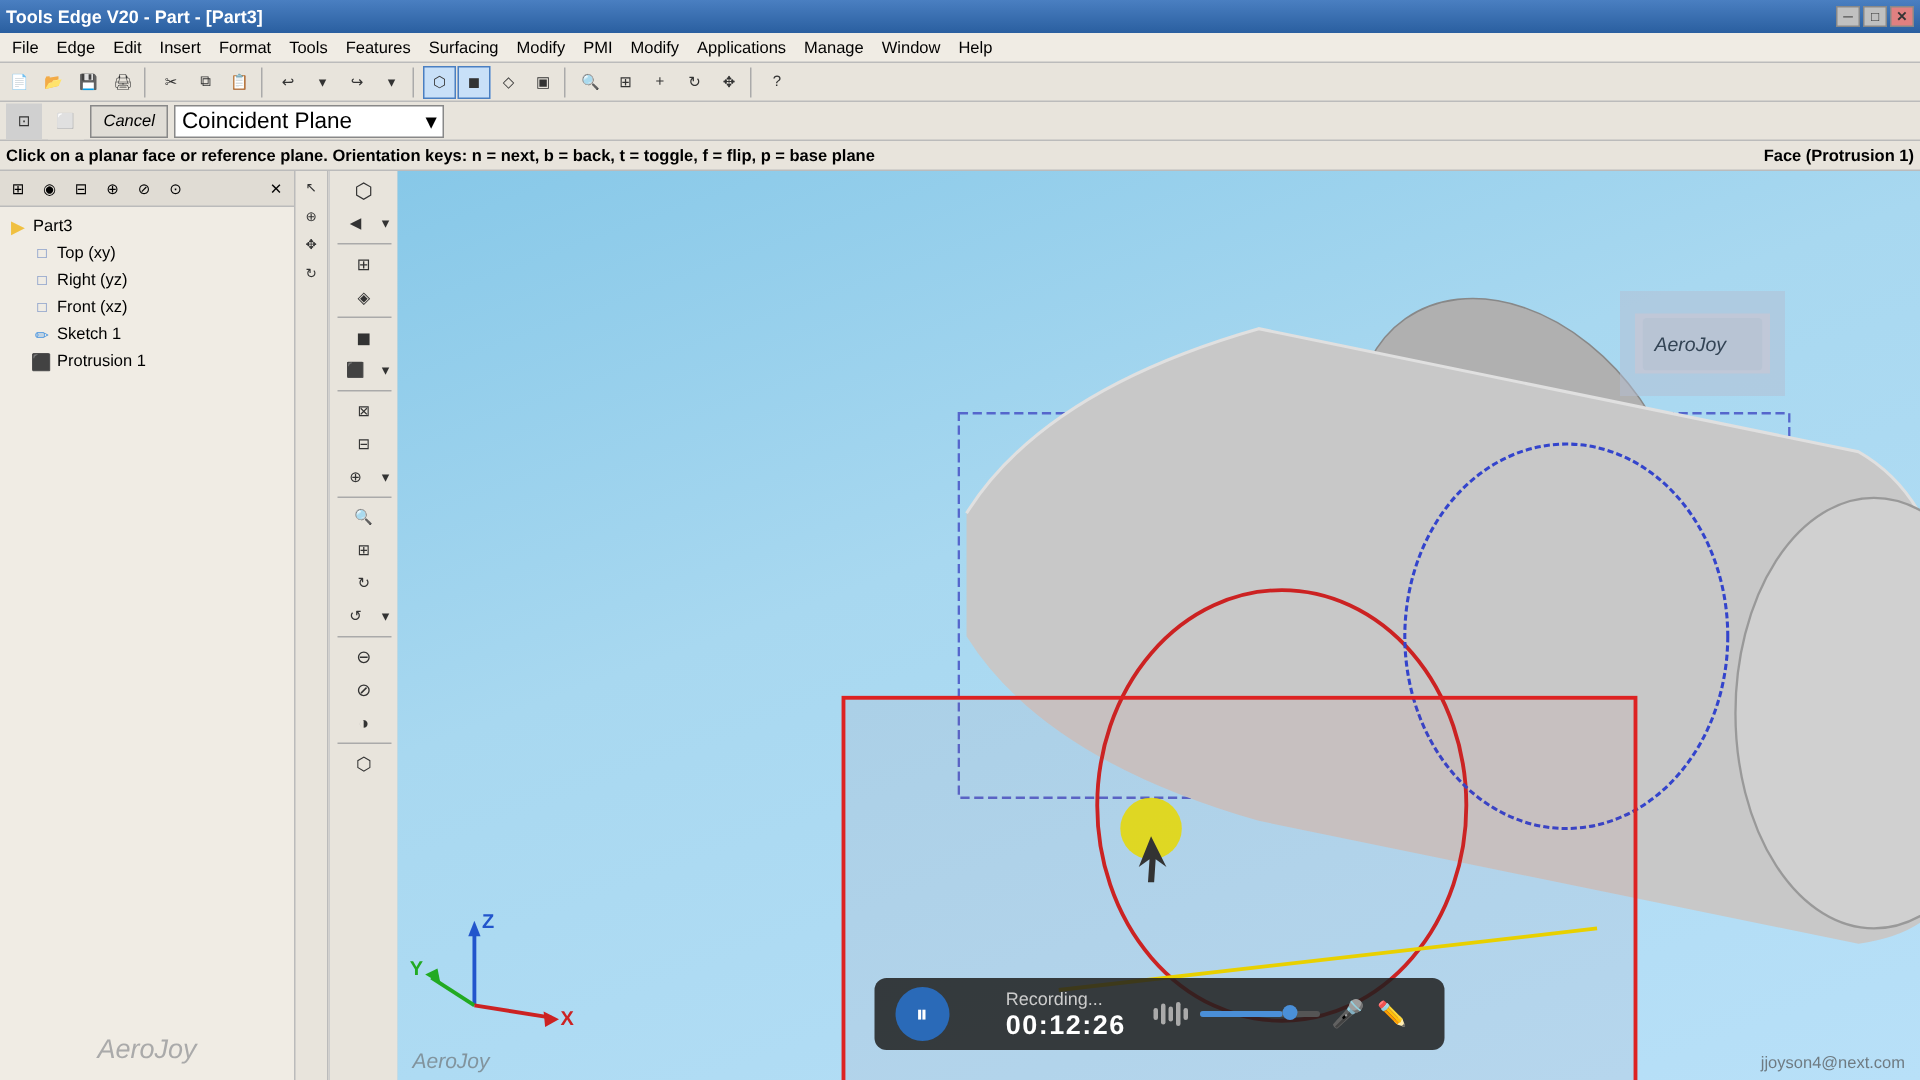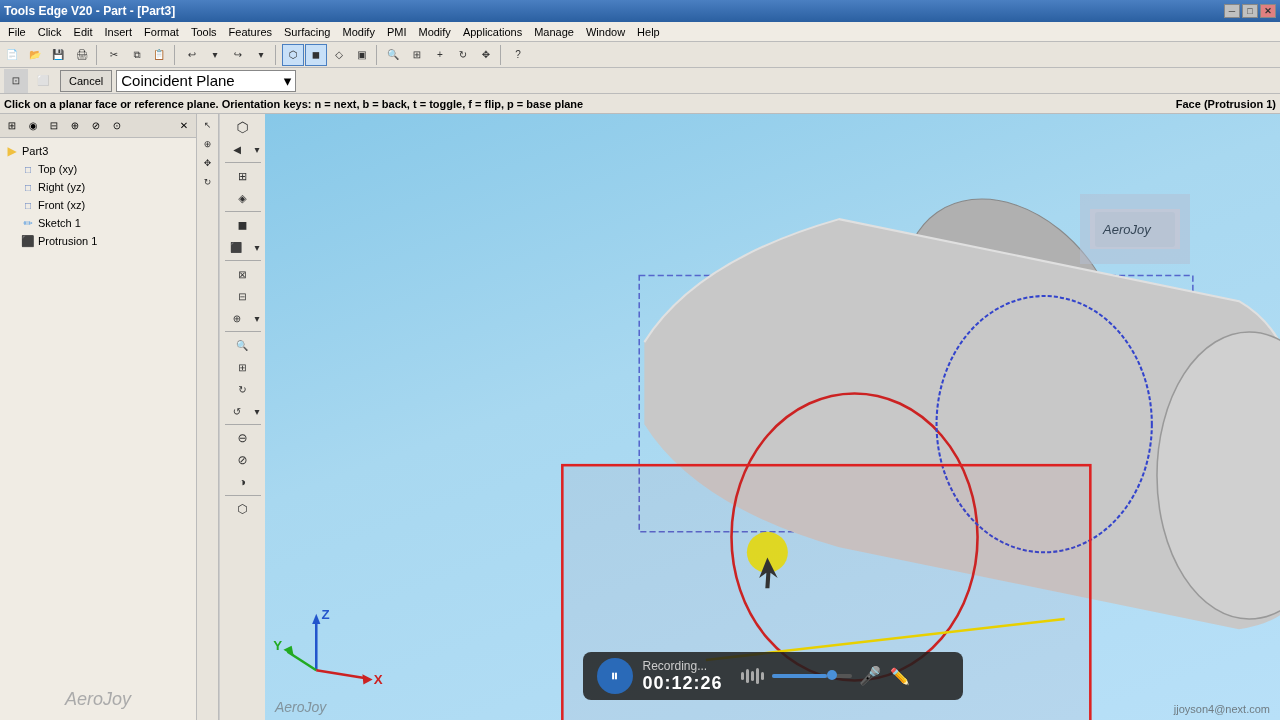--- a/index.html
+++ b/index.html
@@ -71,21 +71,21 @@
       padding: 1px 4px;
       gap: 4px;
     }
     .cancel-btn {
       height: 22px;
       padding: 2px 8px;
       background: #e0ddd6;
       border: 1px solid #888;
       cursor: pointer;
       font-size: 11px;
-      display: flex; align-items: center; gap: 3px;
+      display: flex; align-items: center; gap: 3px; font-style: italic;
     }
     .plane-select {
       height: 22px;
       min-width: 180px;
       background: white;
       border: 1px solid #888;
       font-size: 15px;
       padding: 0 4px;
       display: flex; align-items: center; justify-content: space-between;
       cursor: pointer;
@@ -233,21 +233,21 @@
     .rec-pause-btn {
       width: 36px; height: 36px;
       background: #2a6ab8;
       border-radius: 50%;
       display: flex; align-items: center; justify-content: center;
       cursor: pointer;
       font-size: 16px;
       color: white;
       border: none;
     }
-    .rec-info { display: flex; flex-direction: column; }
+    .rec-info { display: flex; flex-direction: column; margin-left: 28px; }
     .rec-label { font-size: 12px; color: #ccc; }
     .rec-time { font-size: 18px; font-weight: bold; letter-spacing: 1px; }
     .rec-controls { display: flex; align-items: center; gap: 8px; margin-left: 8px; }
     .rec-waveform { display: flex; align-items: center; gap: 2px; height: 20px; }
     .rec-bar { width: 3px; background: #aaa; border-radius: 2px; }
     .rec-slider-track { width: 80px; height: 4px; background: #555; border-radius: 2px; position: relative; }
     .rec-slider-fill { width: 55px; height: 4px; background: #4a8fd8; border-radius: 2px; }
     .rec-slider-thumb { position: absolute; top: -4px; left: 55px; width: 10px; height: 10px; background: #4a8fd8; border-radius: 50%; }
     .rec-mic-btn { font-size: 18px; cursor: pointer; }
     .rec-pen-btn { font-size: 16px; cursor: pointer; }
@@ -297,21 +297,21 @@
   <span>Tools Edge V20 - Part - [Part3]</span>
   <div id="titlebar-controls">
     <div class="title-btn">─</div>
     <div class="title-btn">□</div>
     <div class="title-btn" style="background:#e08080;">✕</div>
   </div>
 </div>
 
 <div id="menubar">
   <div class="menu-item">File</div>
-  <div class="menu-item">Click</div>
+  <div class="menu-item">Edge</div>
   <div class="menu-item">Edit</div>
   <div class="menu-item">Insert</div>
   <div class="menu-item">Format</div>
   <div class="menu-item">Tools</div>
   <div class="menu-item">Features</div>
   <div class="menu-item">Surfacing</div>
   <div class="menu-item">Modify</div>
   <div class="menu-item">PMI</div>
   <div class="menu-item">Modify</div>
   <div class="menu-item">Applications</div>

